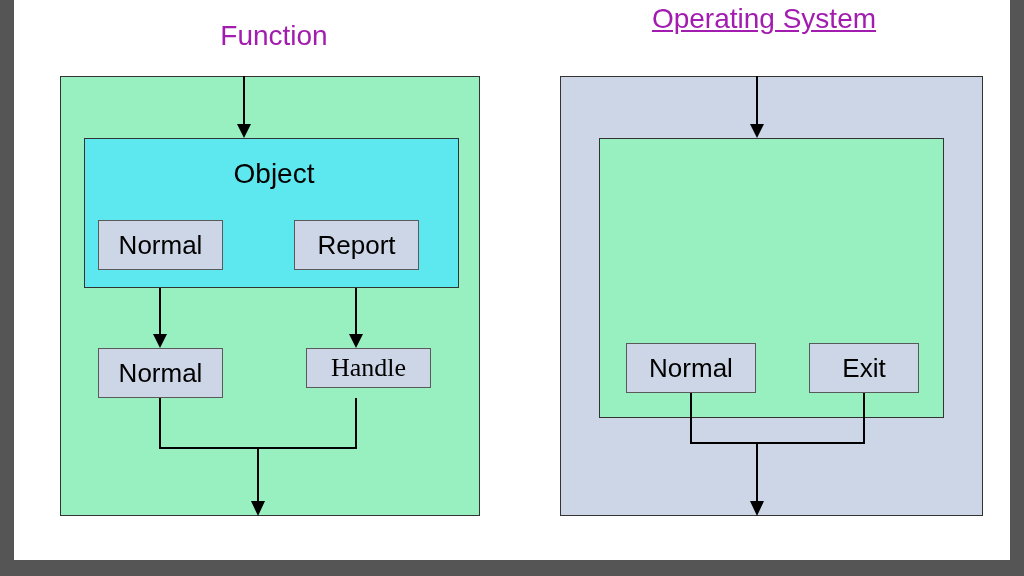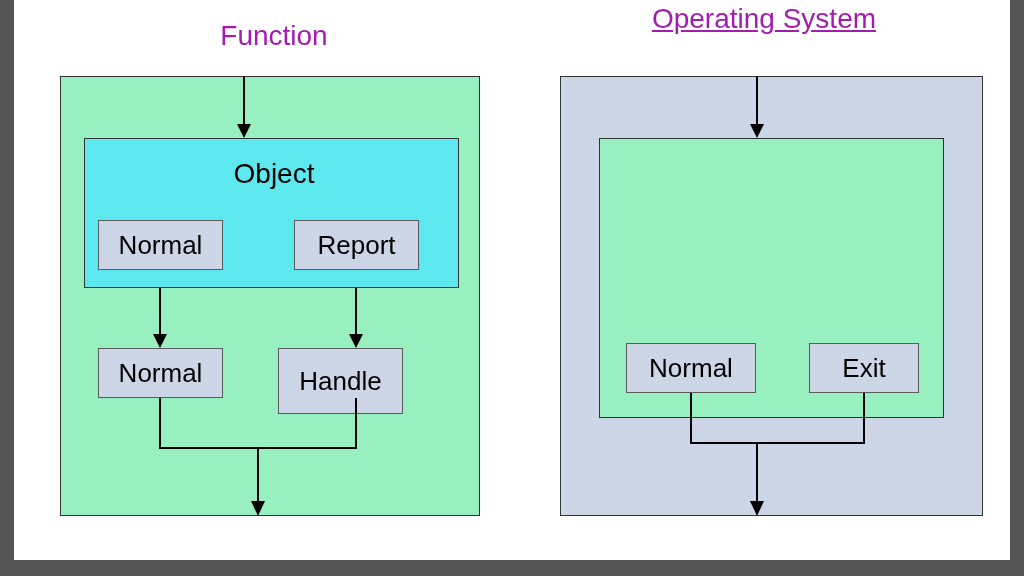--- a/index.html
+++ b/index.html
@@ -85,21 +85,21 @@
     <svg class="arrow" style="left:136px; top:288px;" width="20" height="60">
       <line x1="10" y1="0" x2="10" y2="48" stroke="#000" stroke-width="2"></line>
       <polygon points="10,60 3,46 17,46" fill="#000"></polygon>
     </svg>
     <svg class="arrow" style="left:332px; top:288px;" width="20" height="60">
       <line x1="10" y1="0" x2="10" y2="48" stroke="#000" stroke-width="2"></line>
       <polygon points="10,60 3,46 17,46" fill="#000"></polygon>
     </svg>
 
     <div class="box" style="left:84px; top:348px; width:125px; height:50px;">Normal</div>
-    <div class="box" style="left:264px; top:348px; width:125px; height:66px;">Handle</div>
+    <div class="box" style="left:292px; top:348px; width:125px; height:40px;font-family:Liberation Serif, serif;">Handle</div>
 
     <svg class="connector" style="left:130px; top:398px;" width="230" height="120">
       <polyline points="16,0 16,50 212,50 212,0" fill="none" stroke="#000" stroke-width="2"></polyline>
       <line x1="114" y1="50" x2="114" y2="105" stroke="#000" stroke-width="2"></line>
       <polygon points="114,118 107,103 121,103" fill="#000"></polygon>
     </svg>
 
     <div class="title" style="left:610px; top:3px; width:280px;text-decoration:underline;">Operating System</div>
 
     <div class="panel blue" style="left:546px; top:76px; width:423px; height:440px;"></div>

